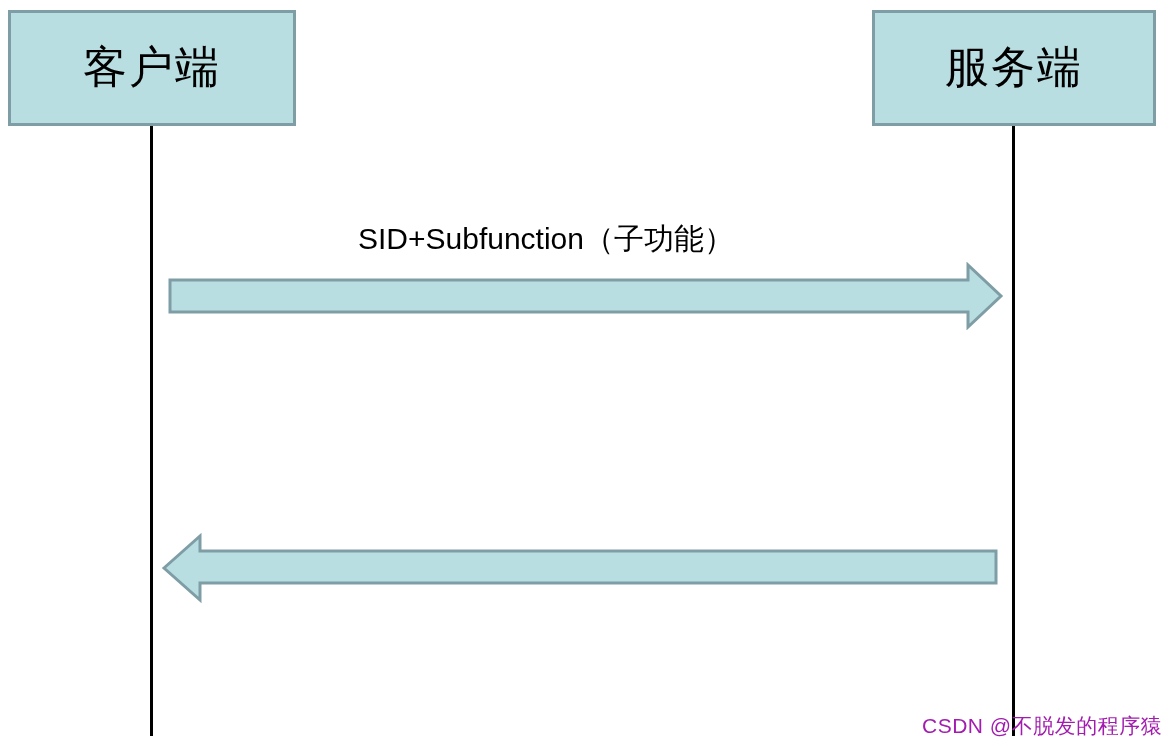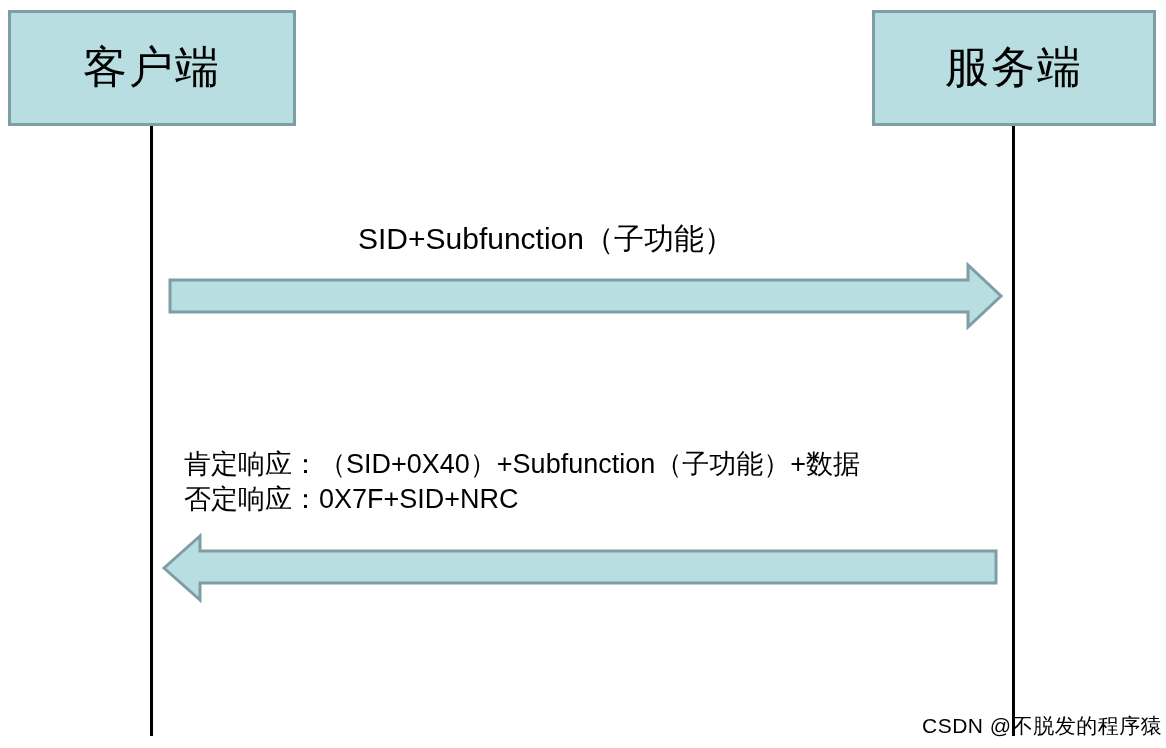--- a/index.html
+++ b/index.html
@@ -93,21 +93,21 @@
   #arrow-request { left: 168px; top: 262px; }
   #arrow-response { left: 160px; top: 532px; }
 
   
   #watermark {
     position: absolute;
     left: 922px;
     top: 712px;
     font-family: "Liberation Sans", "DejaVu Sans", sans-serif;
     font-size: 21px;
-    color: #000000;
+    color: #a21caf;
     white-space: nowrap;
     letter-spacing: 0.5px;
   }
 </style>
 </head>
 <body>
 
 <div id="canvas">
 
   <div class="participant" id="participant-server">
@@ -120,24 +120,20 @@
 
   <div class="lifeline" id="lifeline-client"></div>
   <div class="lifeline" id="lifeline-server"></div>
 
   <div class="msg-label" id="label-request">SID+Subfunction（子功能）</div>
 
   <svg class="arrow-svg" id="arrow-request" width="836" height="68" viewBox="0 0 836 68">
     <polygon points="2,18 800,18 800,3 833,34 800,65 800,50 2,50" fill="#b9dee2" stroke="#7f9da5" stroke-width="3" stroke-linejoin="miter"></polygon>
   </svg>
 
-  <div class="msg-label" id="label-response">
-    <div>肯定响应：（SID+0X40）+Subfunction（子功能）+数据</div>
-    <div>否定响应：0X7F+SID+NRC</div>
-  </div>
 
   <svg class="arrow-svg" id="arrow-response" width="840" height="72" viewBox="0 0 840 72">
     <polygon points="4,36 40,4 40,19 836,19 836,51 40,51 40,68" fill="#b9dee2" stroke="#7f9da5" stroke-width="3" stroke-linejoin="miter"></polygon>
   </svg>
 
   <div id="watermark">CSDN @不脱发的程序猿</div>
 
 </div>
 
 </body></html>

